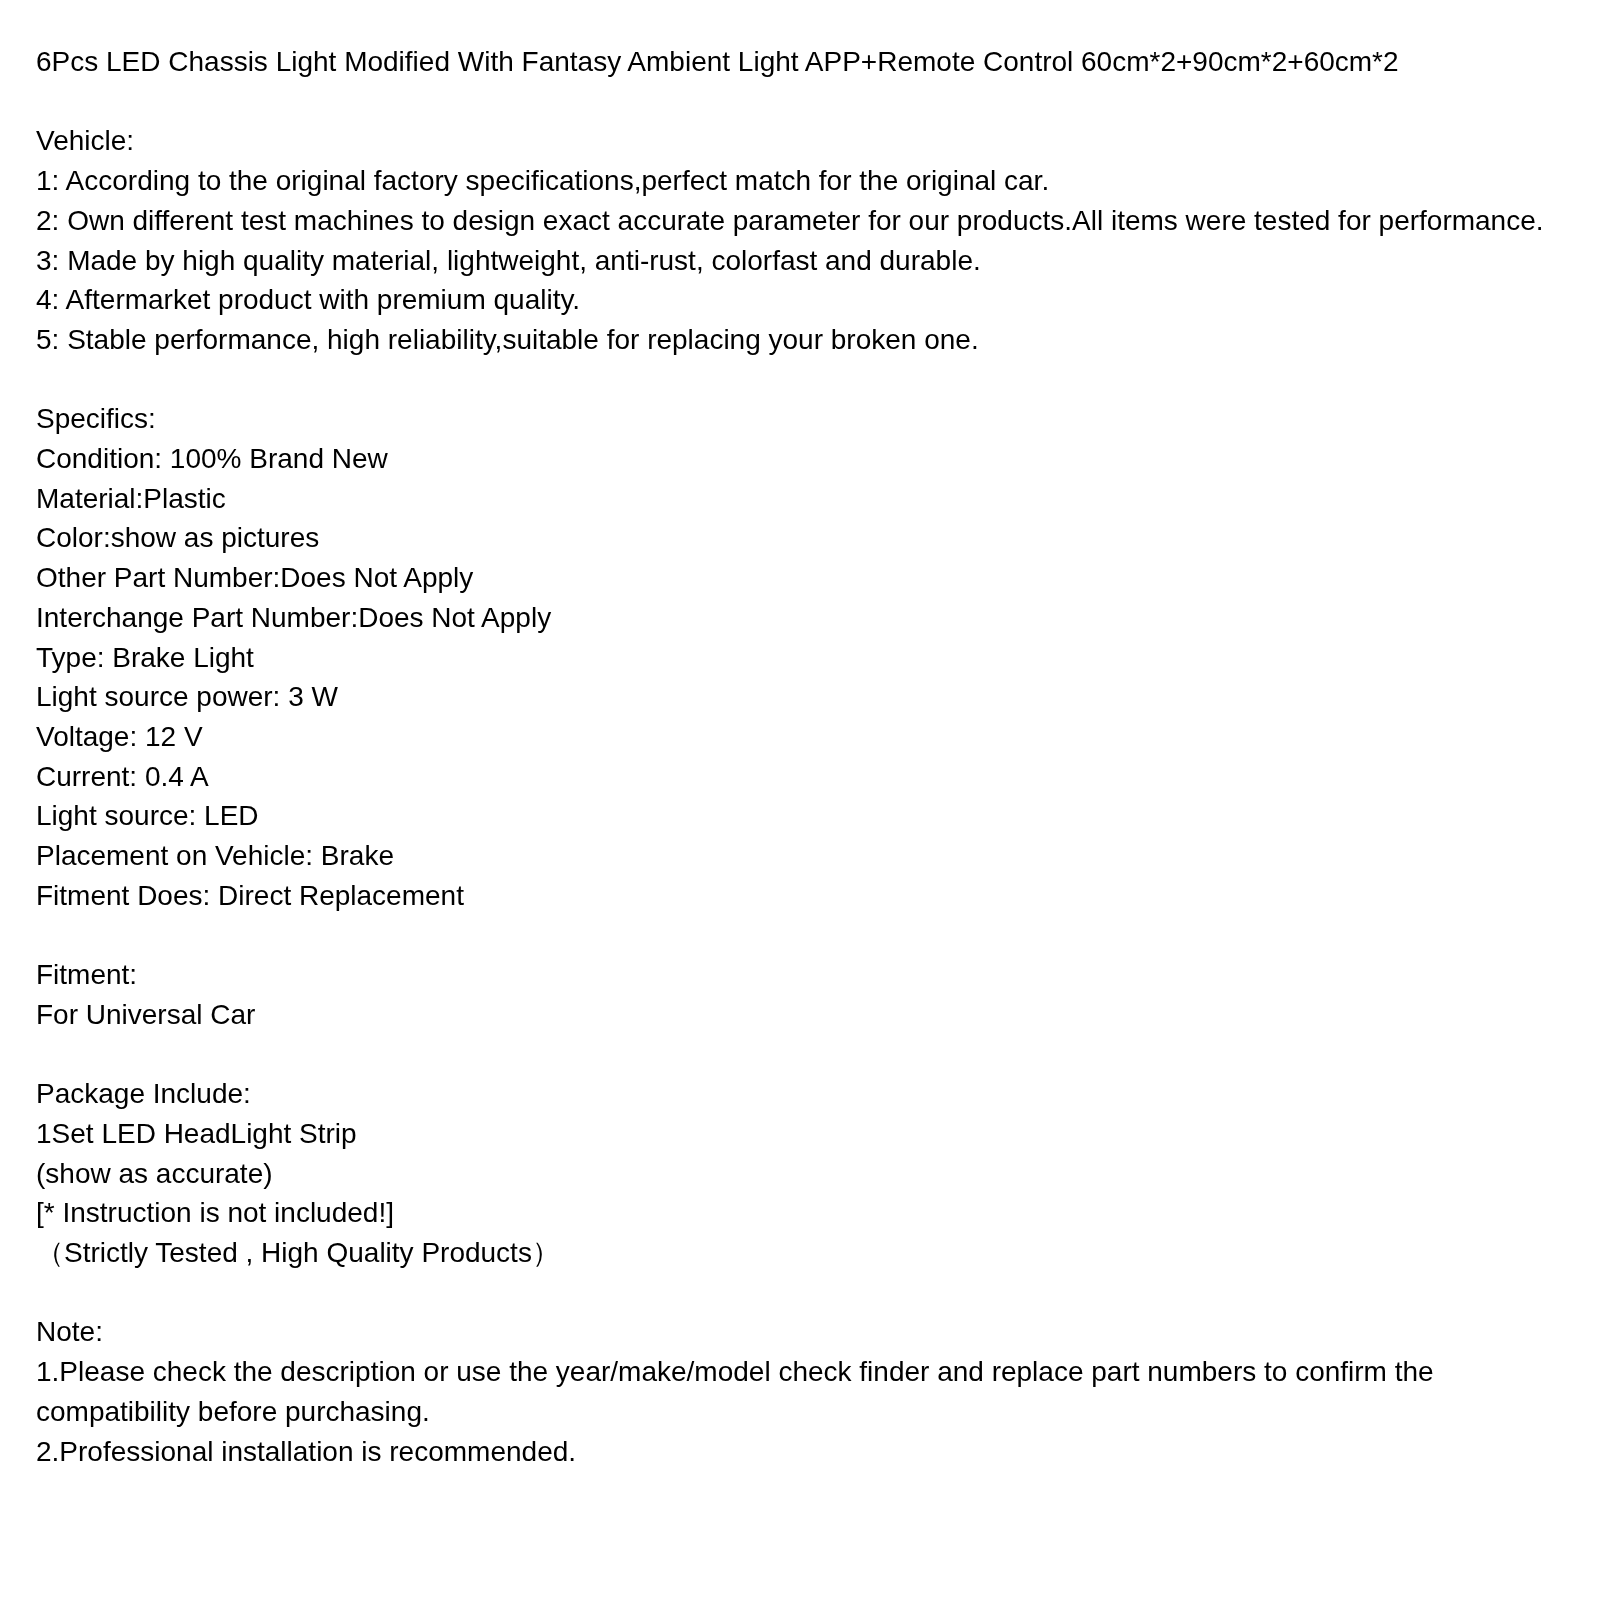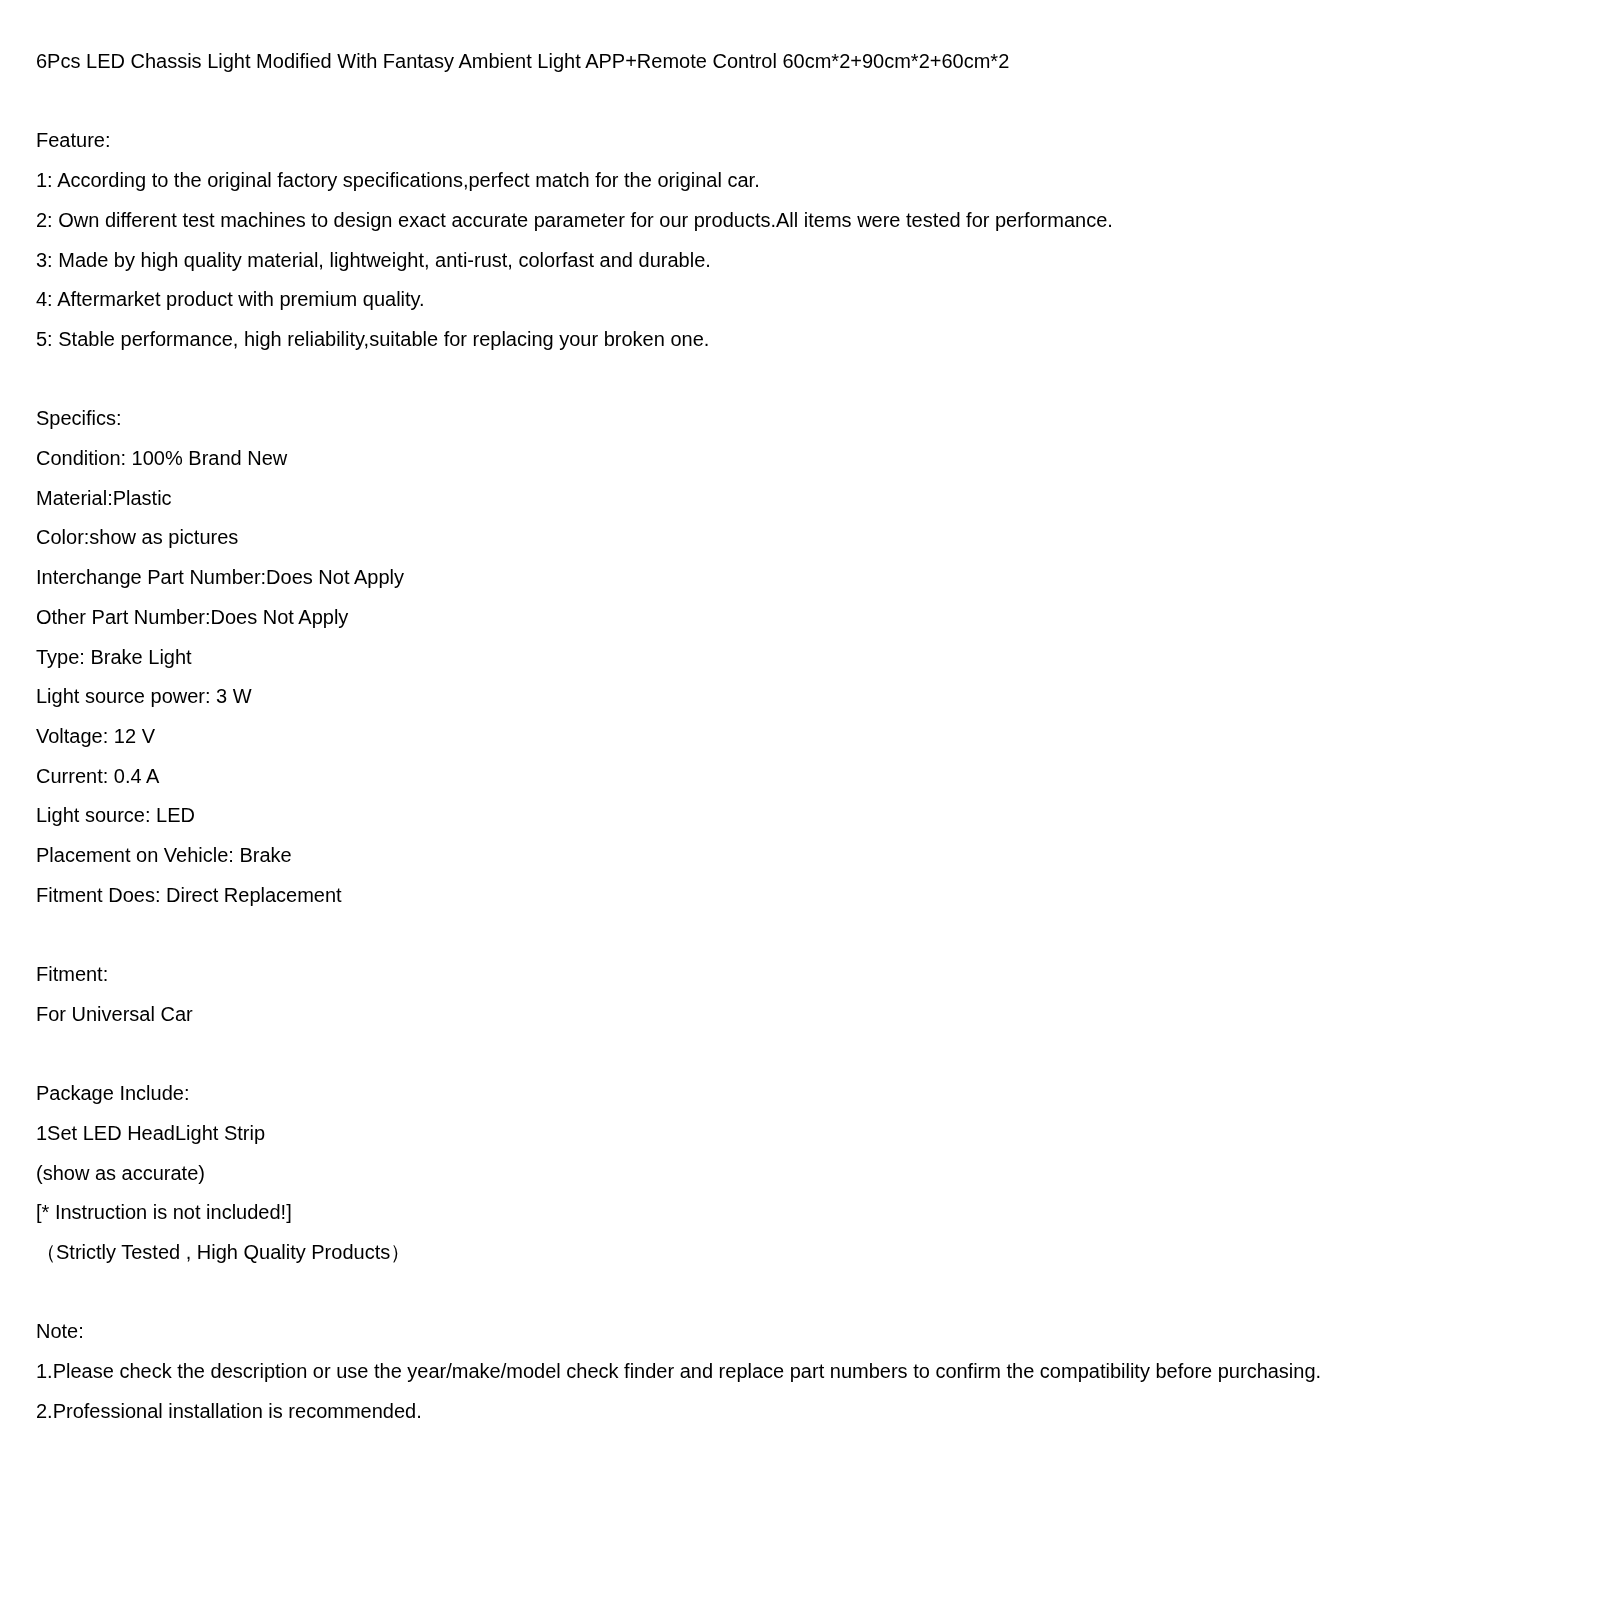--- a/index.html
+++ b/index.html
@@ -8,21 +8,21 @@
     background: #ffffff;
   }
   .doc {
     width: 1600px;
     height: 1600px;
     box-sizing: border-box;
     padding: 42px 36px 4px 36px;
     background: #ffffff;
     color: #000000;
     font-family: "Liberation Sans", sans-serif;
-    font-size: 20px;
+    font-size: 28px;
     line-height: 39.7px;
     font-weight: 400;
     overflow: hidden;
   }
   .line {
     min-height: 39.7px;
     white-space: normal;
     word-wrap: break-word;
   }
   .blank {
@@ -35,36 +35,36 @@
 </style>
 </head>
 <body>
 
 <main class="doc">
 
   <div class="line">6Pcs LED Chassis Light Modified With Fantasy Ambient Light APP+Remote Control 60cm*2+90cm*2+60cm*2</div>
   <div class="line blank"></div>
 
   <section>
-    <div class="line">Feature:</div>
+    <div class="line">Vehicle:</div>
     <div class="line">1: According to the original factory specifications,perfect match for the original car.</div>
     <div class="line">2: Own different test machines to design exact accurate parameter for our products.All items were tested for performance.</div>
     <div class="line">3: Made by high quality material, lightweight, anti-rust, colorfast and durable.</div>
     <div class="line">4: Aftermarket product with premium quality.</div>
     <div class="line">5: Stable performance, high reliability,suitable for replacing your broken one.</div>
   </section>
   <div class="line blank"></div>
 
   <section>
     <div class="line">Specifics:</div>
     <div class="line">Condition: 100% Brand New</div>
     <div class="line">Material:Plastic</div>
     <div class="line">Color:show as pictures</div>
+    <div class="line">Other Part Number:Does Not Apply</div>
     <div class="line">Interchange Part Number:Does Not Apply</div>
-    <div class="line">Other Part Number:Does Not Apply</div>
     <div class="line">Type: Brake Light</div>
     <div class="line">Light source power: 3 W</div>
     <div class="line">Voltage: 12 V</div>
     <div class="line">Current: 0.4 A</div>
     <div class="line">Light source: LED</div>
     <div class="line">Placement on Vehicle: Brake</div>
     <div class="line">Fitment Does: Direct Replacement</div>
   </section>
   <div class="line blank"></div>
 

